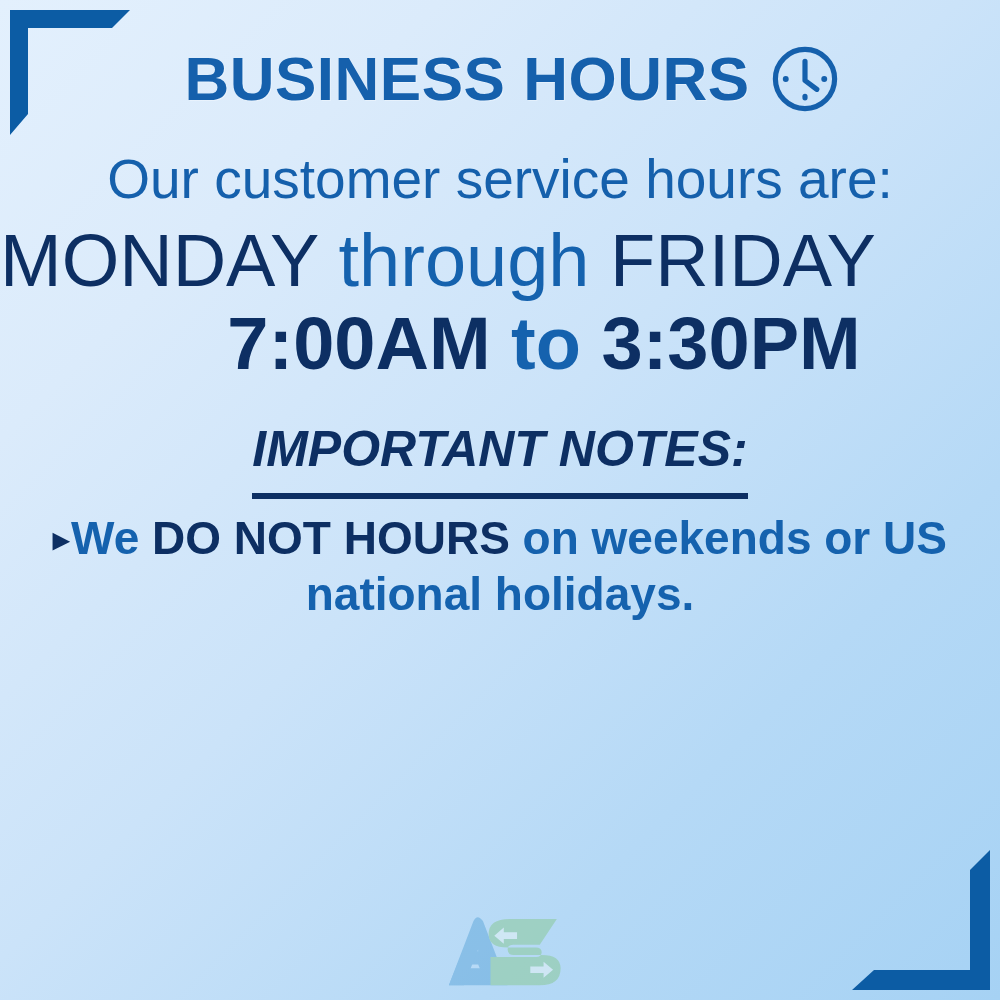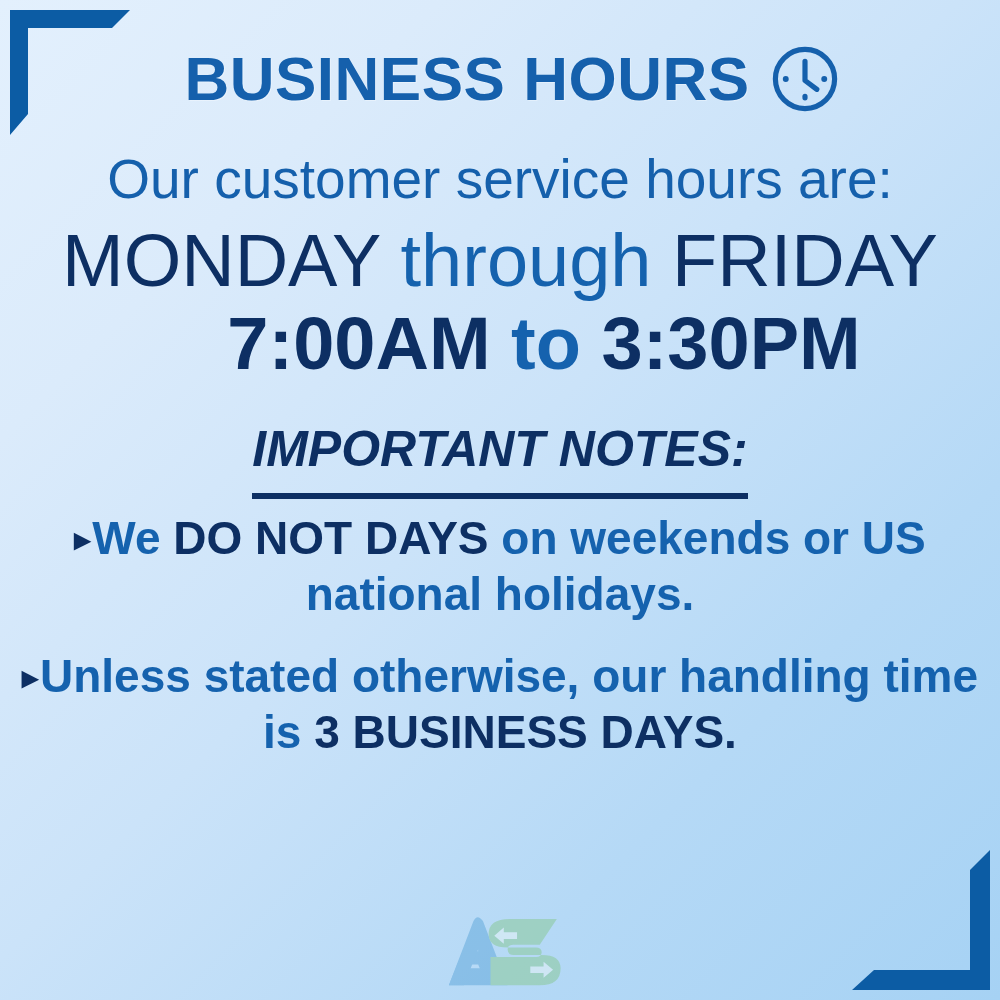--- a/index.html
+++ b/index.html
@@ -66,21 +66,20 @@
     color: #1560ac;
     line-height: 1;
     white-space: nowrap;
   }
 
   .days-line {
     position: absolute;
     top: 222px;
     left: 0;
     width: 1000px;
-    text-align: center;
     font-size: 74px;
     font-weight: 400;
     line-height: 1.05;
     white-space: nowrap;
   }
 
   .time-line {
     position: absolute;
     top: 305px;
     left: 0;
@@ -180,27 +179,24 @@
     <span class="navy">3:30PM</span>
   </div>
 
   <div class="notes-title">
     <span>IMPORTANT NOTES:</span>
   </div>
 
   <div class="notes">
 
     <div class="note">
-      <span class="bullet">▸</span><span class="blue">We </span><span class="navy">DO NOT DAYS</span><span class="blue"> on weekends or US national holidays.</span>
+      <span class="bullet">▸</span><span class="blue">We </span><span class="navy">DO NOT HOURS</span><span class="blue"> on weekends or US national holidays.</span>
     </div>
 
 
-    <div class="note">
-      <span class="bullet">▸</span><span class="blue">Unless stated otherwise, our handling time is </span><span class="navy">3 BUSINESS DAYS.</span><span class="blue"></span>
-    </div>
 
   </div>
 
   <svg class="logo" viewBox="0 0 200 95">
 
     <path d="M46 88 L72 20 Q76 12 82 20 L108 88 L86 88 L77 66 L60 66 L68 52 L77 52 L77 46 L66 70 L88 70 L95 88 Z" fill="#4a9bd4"></path>
     <path d="M46 88 L73 21 Q77 13 81 21 L96 60 L80 60 L77 50 L62 88 Z" fill="#4a9bd4"></path>
 
     <path d="M160 18 L110 18 Q88 18 88 34 Q88 48 108 48 L138 48 Q144 48 144 53 Q144 58 138 58 L90 58 L90 88 L142 88 Q164 88 164 70 Q164 56 144 56 L114 56 Q108 56 108 50 Q108 45 114 45 L142 45 Z" fill="#7ec47e"></path>
     <path d="M118 32 L104 32 L104 27 L94 35.5 L104 44 L104 39 L118 39 Z" fill="#ffffff" opacity="0.9"></path>

